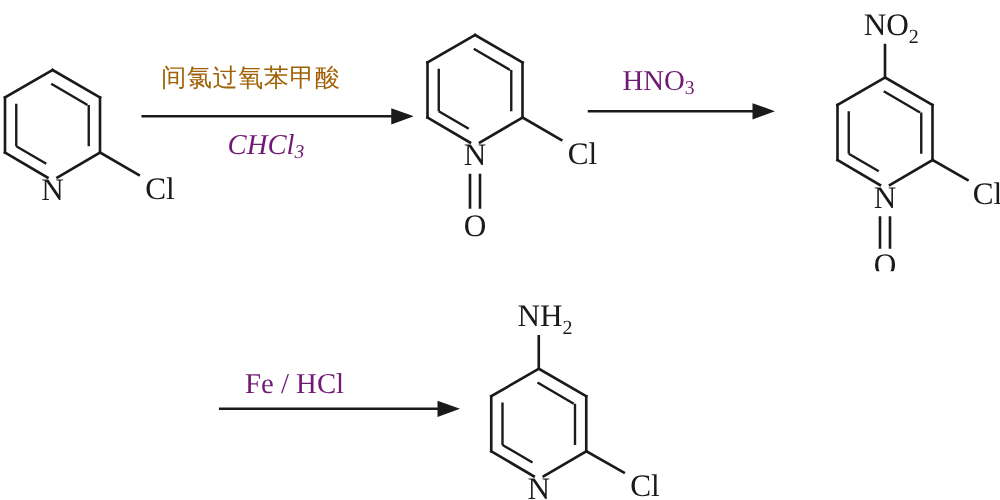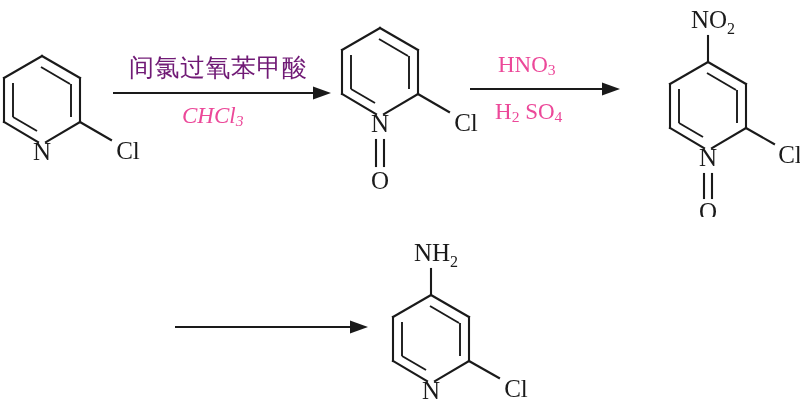--- a/index.html
+++ b/index.html
@@ -43,33 +43,33 @@
   }
   .atom-sub {
     font-family: "Liberation Serif", serif;
     font-size: 16px;
     fill: #1a1a1a;
   }
   .reagent {
     position: absolute;
     font-family: "Liberation Serif", serif;
     font-size: 23px;
-    color: #ec4899;
+    color: #701a75;
     white-space: nowrap;
     line-height: 1;
   }
   .reagent sub {
     font-size: 0.68em;
     vertical-align: -0.22em;
   }
   .reagent-cn {
     position: absolute;
-    font-family: Liberation Serif, serif;
-    font-size: 25px;
-    color: #701a75;
+    font-family: Liberation Mono, monospace;
+    font-size: 20px;
+    color: #a16207;
     white-space: nowrap;
     letter-spacing: 0.5px;
     line-height: 1;
   }
 </style>
 </head>
 <body>
 
 <div id="scheme">
 
@@ -124,23 +124,20 @@
     <text class="atom" x="136" y="117">Cl</text>
   </svg>
 
   <div class="reagent" style="left:498px; top:53px;">
     <span>HNO<sub>3</sub></span>
   </div>
   <svg style="position:absolute; left:470px; top:80px;" width="150" height="18" viewBox="0 0 150 18">
     <line class="arrow-line" x1="0" y1="9" x2="135" y2="9"></line>
     <polygon class="arrow-head" points="132,2.5 150,9 132,15.5"></polygon>
   </svg>
-  <div class="reagent" style="left:495px; top:100px;">
-    <span>H<sub>2</sub> SO<sub>4</sub></span>
-  </div>
 
   <svg style="position:absolute; left:640px; top:2px;" width="160" height="215" viewBox="0 0 160 215">
 
     <text class="atom" x="73" y="26" text-anchor="middle"><tspan>NO</tspan><tspan class="atom-sub" dy="6">2</tspan></text>
 
     <path class="bond" d="M68,34 L68,60"></path>
 
     <path class="bond" d="M68,60 L106,82"></path>
     <path class="bond" d="M106,82 L106,126"></path>
     <path class="bond" d="M106,126 L72,146"></path>
@@ -155,20 +152,21 @@
     <text class="atom" x="68" y="164">N</text>
 
     <path class="bond" d="M64,172 L64,196"></path>
     <path class="bond" d="M72,172 L72,196"></path>
     <text class="atom" x="68" y="218">O</text>
 
     <path class="bond" d="M106,126 L134,142"></path>
     <text class="atom" x="150" y="161">Cl</text>
   </svg>
 
+  <div class="reagent" style="left:196px; top:295px;">Fe / HCl</div>
   <svg style="position:absolute; left:175px; top:318px;" width="193" height="18" viewBox="0 0 193 18">
     <line class="arrow-line" x1="0" y1="9" x2="178" y2="9"></line>
     <polygon class="arrow-head" points="175,2.5 193,9 175,15.5"></polygon>
   </svg>
 
   <svg style="position:absolute; left:355px; top:235px;" width="180" height="165" viewBox="0 0 180 165">
 
     <text class="atom" x="81" y="26" text-anchor="middle"><tspan>NH</tspan><tspan class="atom-sub" dy="6">2</tspan></text>
 
     <path class="bond" d="M76,34 L76,60"></path>

